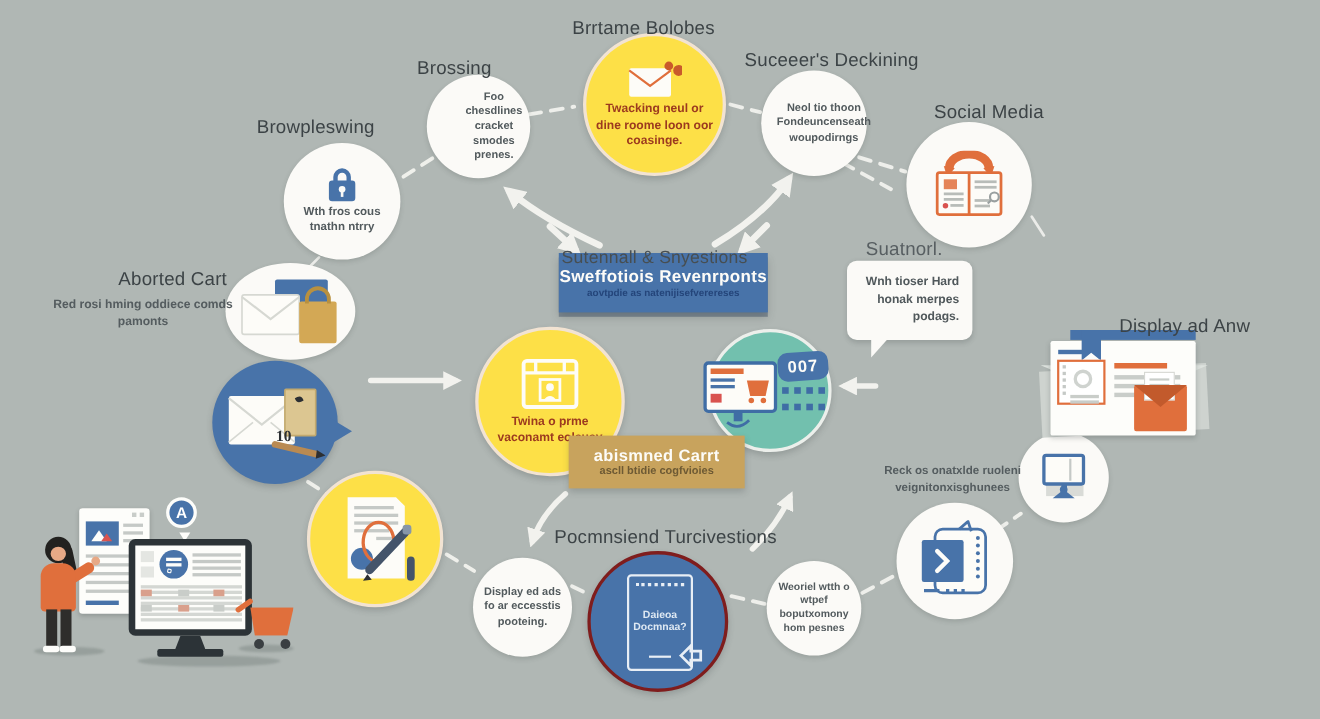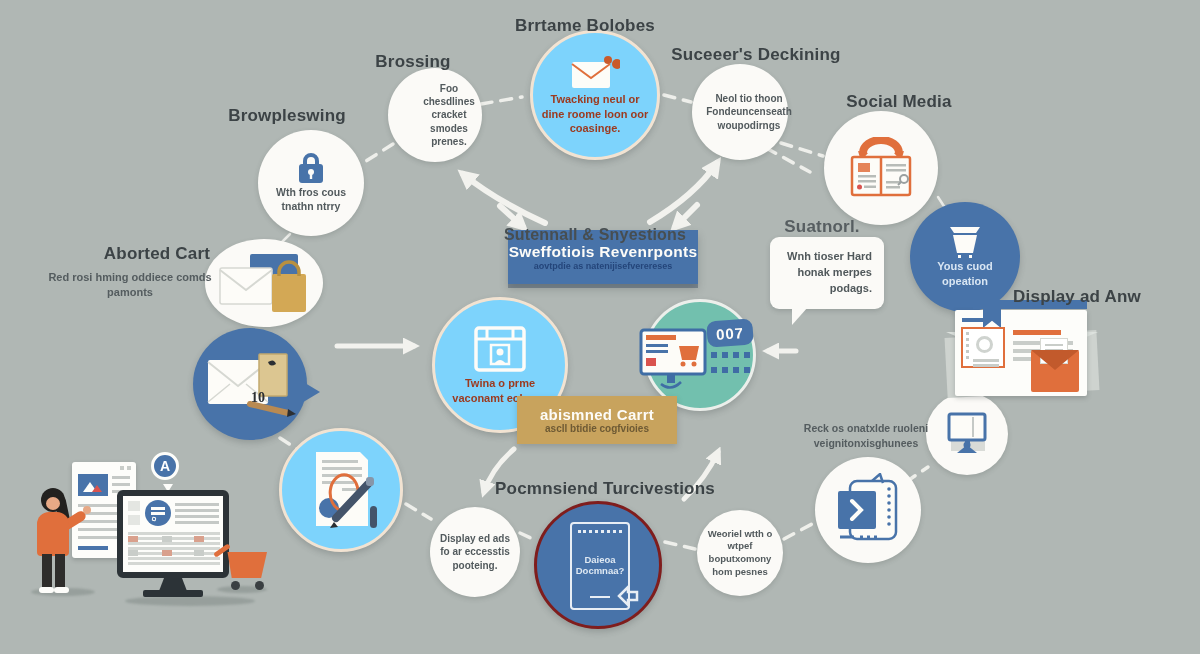--- a/index.html
+++ b/index.html
@@ -1,28 +1,28 @@
 <!DOCTYPE html>
 <html><head>
 <meta charset="utf-8">
 <style>
   html,body{margin:0;padding:0;}
   #canvas{
     position:relative;width:1200px;height:654px;overflow:hidden;
     background:#b0b7b4;font-family:"Liberation Sans",sans-serif;
   }
-  .h{position:absolute;font-weight:700;color:#3c4346;font-size:17px;white-space:nowrap;
+  .h{position:absolute;font-weight:400;color:#3c4346;font-size:17px;white-space:nowrap;
      transform:translateX(-50%);z-index:6;letter-spacing:.2px;}
   .h.small{font-size:16px;color:#474e51;}
   .note{position:absolute;transform:translateX(-50%);text-align:center;color:#545c5f;
      font-size:11px;line-height:1.4;z-index:6;font-weight:600;}
   .circle{position:absolute;border-radius:50%;display:flex;flex-direction:column;
      align-items:center;justify-content:center;text-align:center;box-sizing:border-box;z-index:4;}
   .cwhite{background:#fbfaf7;color:#525a5d;box-shadow:0 2px 5px rgba(50,60,58,.18);}
-  .corange{background:#7dd3fc;border:3px solid #f2e3d2;color:#9c3a1f;box-shadow:0 3px 6px rgba(50,60,58,.22);}
+  .corange{background:#fde047;border:3px solid #f2e3d2;color:#9c3a1f;box-shadow:0 3px 6px rgba(50,60,58,.22);}
   .cblue{background:#4873a9;color:#d9e6f3;box-shadow:0 3px 6px rgba(50,60,58,.22);}
   .cteal{background:#72c0ae;border:3px solid #ecefeb;box-shadow:0 3px 6px rgba(50,60,58,.22);}
   .ctext{font-size:10.5px;line-height:1.32;padding:0 8px;font-weight:600;}
   .banner{position:absolute;z-index:5;display:flex;flex-direction:column;align-items:center;
      justify-content:center;text-align:center;box-sizing:border-box;}
   .banner .t{font-weight:700;color:#fdfcf8;font-size:15.5px;letter-spacing:.3px;}
   .banner .s{font-size:9px;font-weight:700;}
   .bubble{position:absolute;background:#fbfaf7;border-radius:9px;z-index:5;
      box-shadow:0 2px 5px rgba(50,60,58,.2);display:flex;align-items:center;}
   .bubble .bt{font-size:11px;color:#50585b;font-weight:600;line-height:1.45;padding:10px 12px;text-align:right;}
@@ -144,29 +144,20 @@
       <rect x="18" y="48.5" width="12" height="2.5" fill="#b8bcb8"></rect>
       <rect x="40" y="27" width="20" height="2.5" fill="#b8bcb8"></rect>
       <rect x="40" y="32" width="20" height="2.5" fill="#b8bcb8"></rect>
       <rect x="40" y="44" width="14" height="2.5" fill="#b8bcb8"></rect>
       <rect x="40" y="49" width="14" height="2.5" fill="#b8bcb8"></rect>
       <circle cx="58" cy="42" r="4" stroke="#9aa0a0" stroke-width="2" fill="none"></circle>
       <line x1="55" y1="45" x2="52" y2="48" stroke="#9aa0a0" stroke-width="2"></line>
     </svg>
   </div>
 
-  <div class="circle cblue" style="left:910px;top:202px;width:110px;height:110px;">
-    <svg width="38" height="34" viewBox="0 0 38 34">
-      <path d="M8 8 L30 8 L34 2 L4 2 z" fill="#fdfcf8"></path>
-      <path d="M7 10 L31 10 L27 28 L11 28 z" fill="#fdfcf8"></path>
-      <rect x="12" y="30" width="3" height="3" fill="#fdfcf8"></rect>
-      <rect x="23" y="30" width="3" height="3" fill="#fdfcf8"></rect>
-    </svg>
-    <div class="ctext" style="color:#d9e6f3;font-size:11px;">Yous cuod opeation</div>
-  </div>
 
   <div class="bubble" style="left:770px;top:237px;width:114px;height:72px;">
     <div class="bt">Wnh tioser Hard honak merpes podags.</div>
     <div class="tail" style="left:22px;top:70px;border-left:16px solid #fbfaf7;border-bottom:18px solid transparent;"></div>
   </div>
 
   <div class="circle cwhite" style="left:205px;top:239px;width:118px;height:88px;border-radius:50%;">
     <svg width="96" height="62" viewBox="0 0 96 62">
       <rect x="34" y="2" width="48" height="40" rx="2" fill="#4873a9"></rect>
       <rect x="4" y="16" width="52" height="36" rx="2" fill="#fdfcf8" stroke="#d6d8d2" stroke-width="1.5"></rect>

